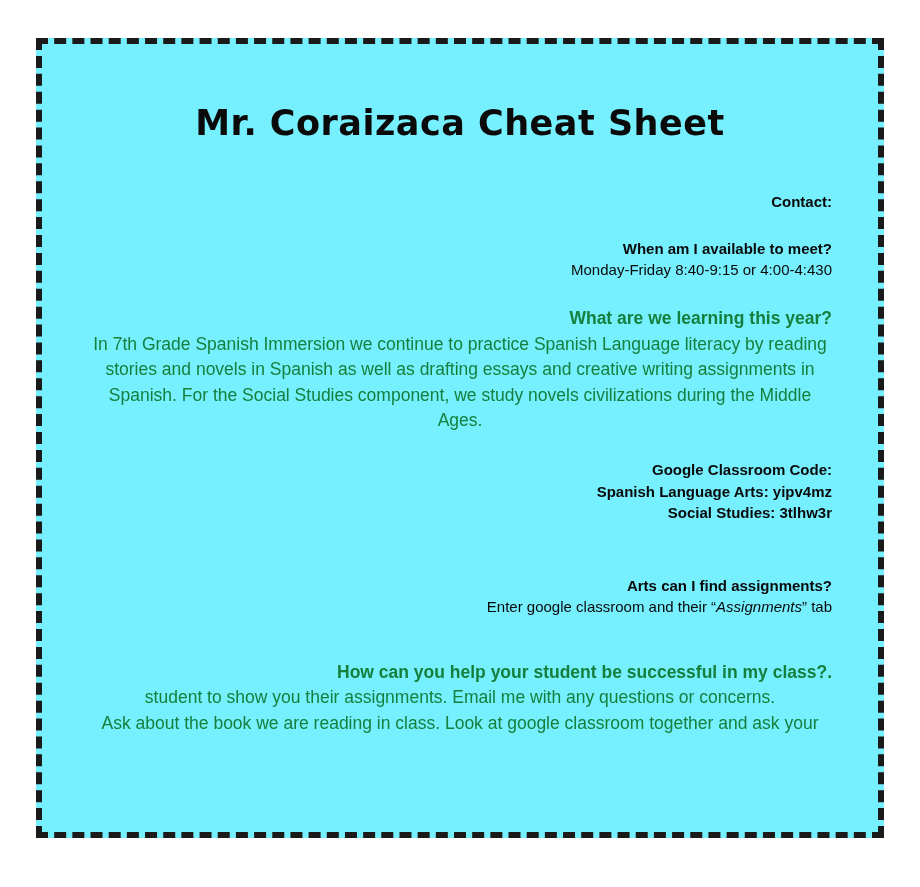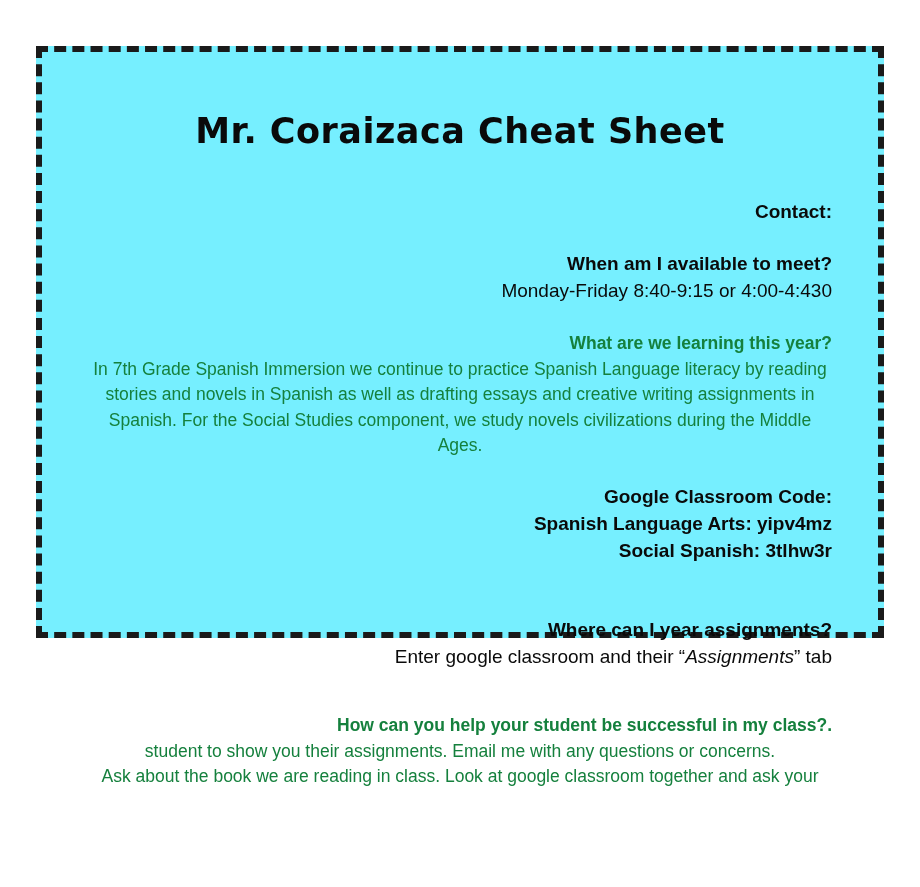--- a/index.html
+++ b/index.html
@@ -9,23 +9,23 @@
   body {
     width: 920px;
     height: 887px;
     background: #ffffff;
     font-family: "Liberation Sans", sans-serif;
     overflow: hidden;
   }
   #sheet-wrap {
     position: absolute;
     left: 36px;
-    top: 46px;
+    top: 38px;
     width: 848px;
-    height: 592px;
+    height: 800px;
     box-sizing: border-box;
     background: #76efff;
     border: 6px dashed #1a1a1a;
   }
   #sheet-inner {
     box-sizing: border-box;
     width: 100%;
     height: 100%;
     padding: 34px 46px 20px 46px;
     display: block;
@@ -36,21 +36,21 @@
     font-weight: bold;
     font-size: 35px;
     letter-spacing: 0.5px;
     color: #0a0a0a;
     margin: 26px 0 0 0;
     line-height: 1.1;
   }
   .block {
     text-align: right;
     color: #0a0a0a;
-    font-size: 19px;
+    font-size: 15px;
     line-height: 1.42;
   }
   .heading {
     font-weight: bold;
     display: block;
   }
   .body-line {
     display: block;
   }
   .spacer-m { height: 26px; }
@@ -92,27 +92,27 @@
       <span class="body-line">In 7th Grade Spanish Immersion we continue to practice Spanish Language literacy by reading</span>
       <span class="body-line">stories and novels  in Spanish as well as drafting essays and creative writing assignments in</span>
       <span class="body-line">Spanish. For the Social Studies component, we study novels civilizations during the Middle Ages.</span>
     </div>
 
     <div class="spacer-m"></div>
 
     <div class="block">
       <span class="heading">Google Classroom Code:</span>
       <span class="heading">Spanish Language Arts: yipv4mz</span>
-      <span class="heading">Social Spanish: 3tlhw3r</span>
+      <span class="heading">Social Studies: 3tlhw3r</span>
     </div>
 
     <div class="spacer-xl"></div>
 
     <div class="block">
-      <span class="heading">Where can I year assignments?</span>
+      <span class="heading">Arts can I find assignments?</span>
       <span class="body-line"><span>Enter google classroom and their “</span><span class="ital">Assignments</span><span>” tab</span></span>
     </div>
 
     <div class="spacer-l"></div>
 
     <div class="para">
       <span class="heading">How can you help your student be successful in my class?.</span>
       <span class="body-line">student to show you  their assignments. Email me with any questions or concerns.</span>
       <span class="body-line">Ask about the book we are reading in class. Look at google classroom together and ask  your</span>
     </div>

